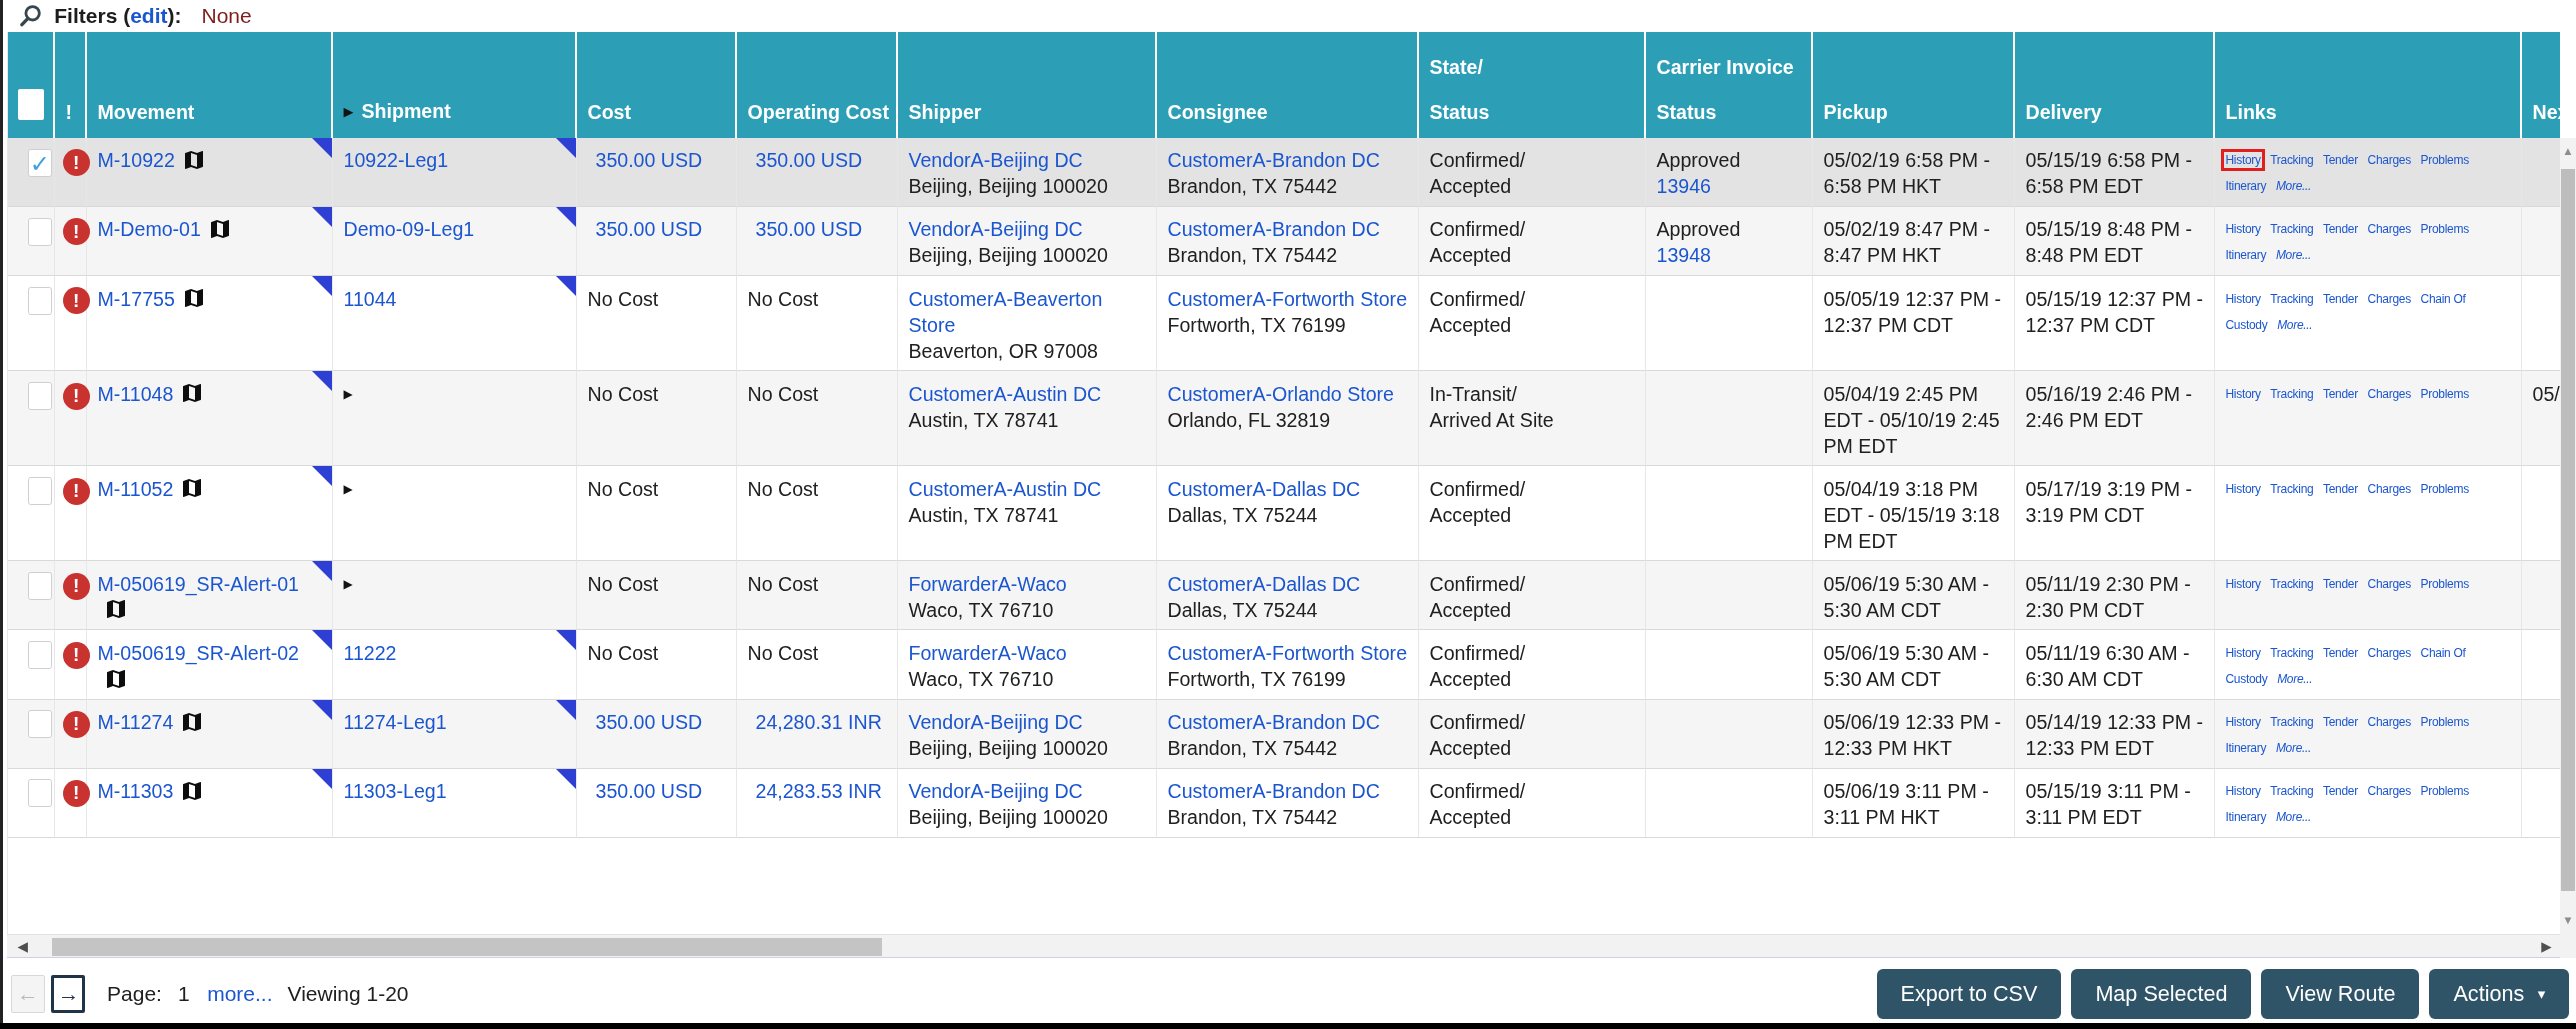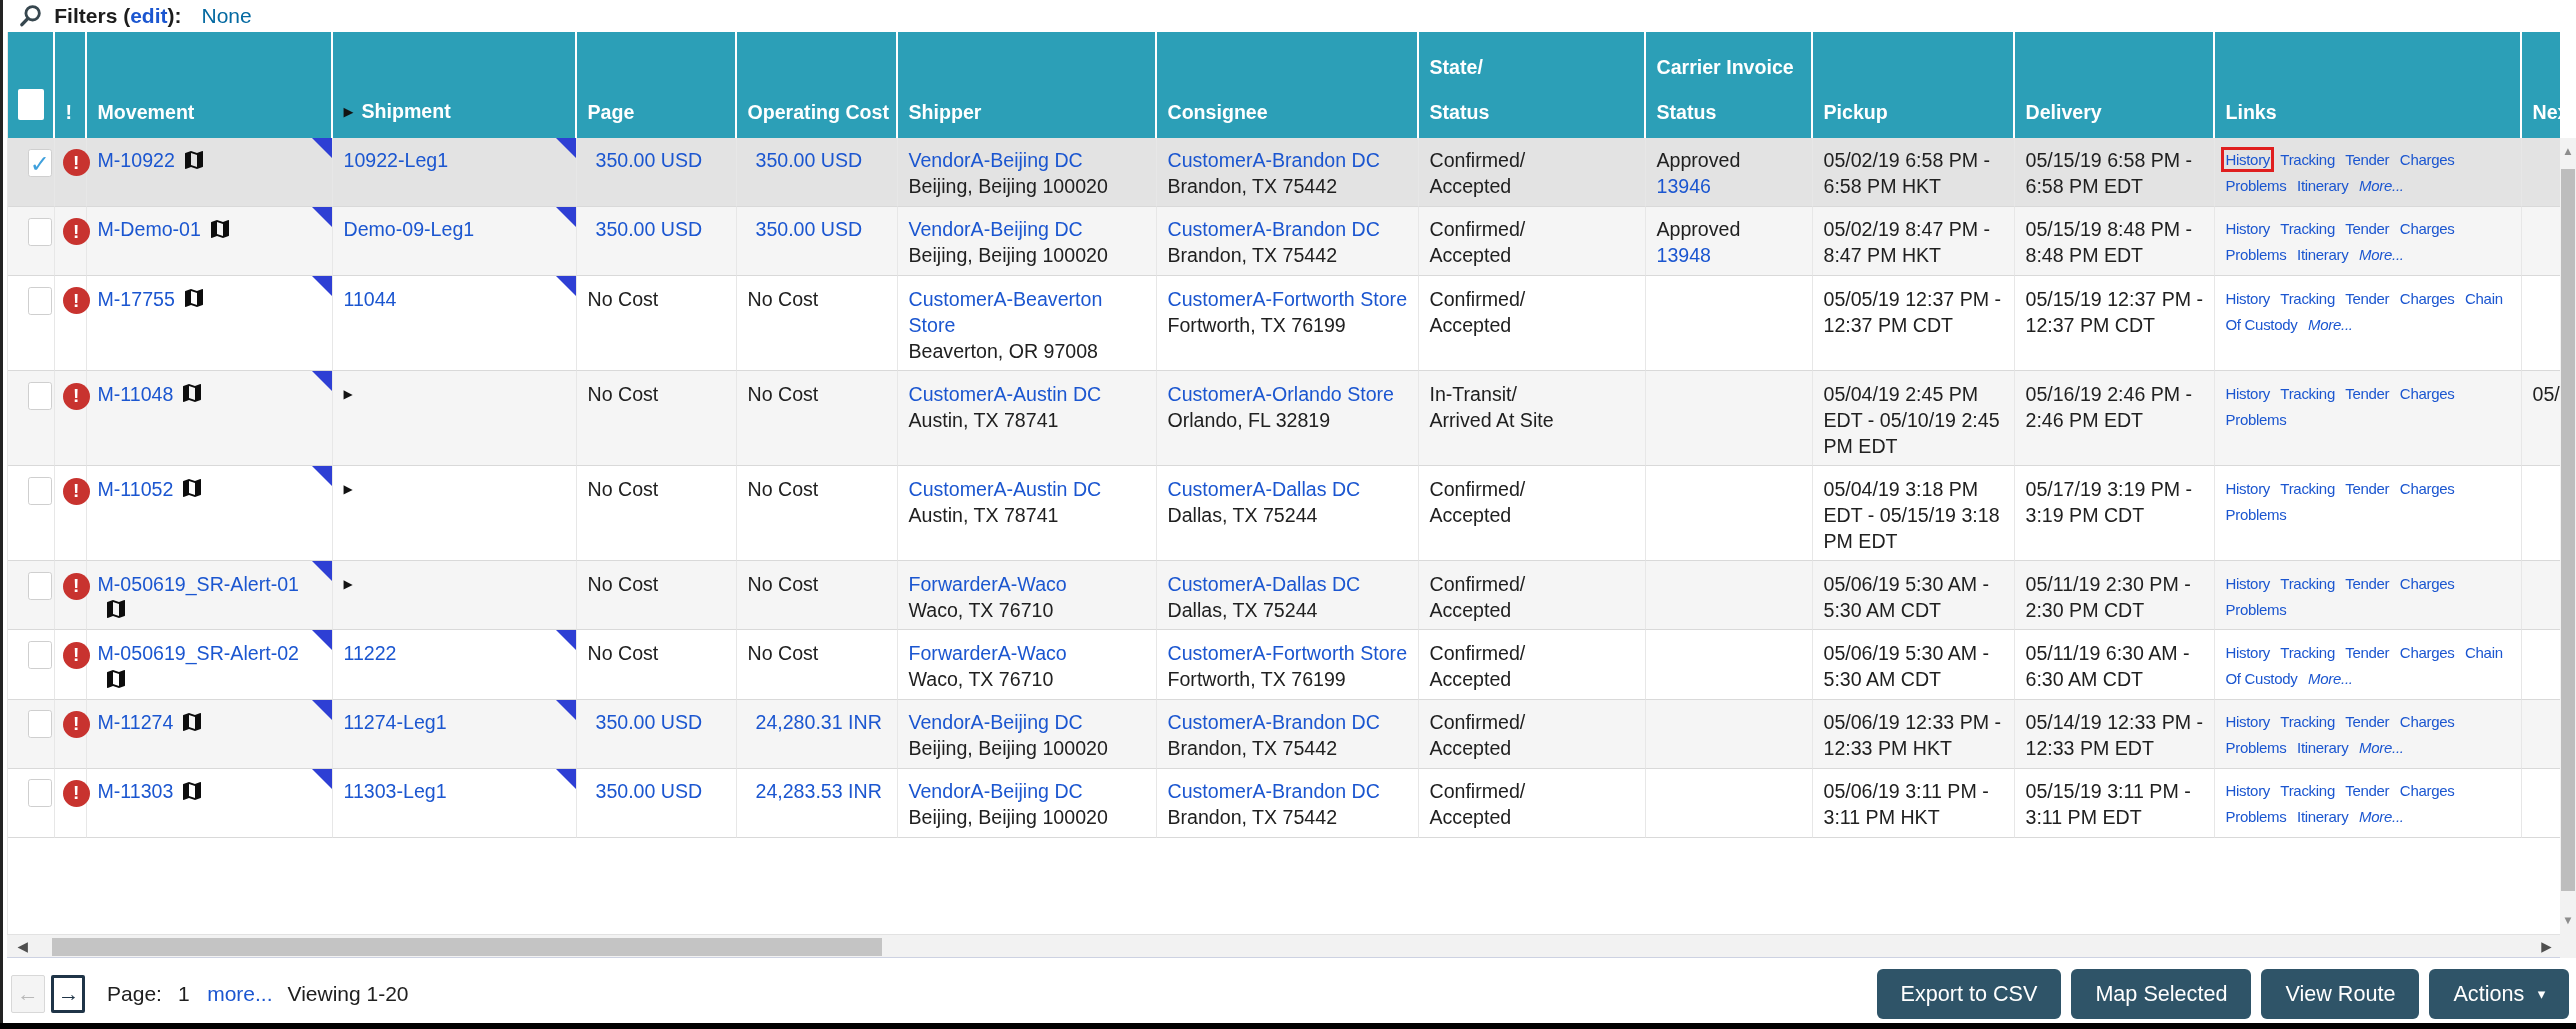--- a/index.html
+++ b/index.html
@@ -11,21 +11,21 @@
   body{font-family:"Liberation Sans","DejaVu Sans",sans-serif;color:#202020;}
   .screen{position:relative;width:2576px;height:1030px;background:#fff;overflow:hidden;}
   .left-edge{position:absolute;left:0;top:0;width:2.7px;height:1023px;background:#232323;}
   .bottom-bar{position:absolute;left:0;top:1023px;width:2576px;height:6.7px;background:#000;}
 
   
   .filter-bar{position:absolute;left:17.5px;top:0;height:32px;display:flex;align-items:center;font-size:21px;}
   .filter-bar .mag{width:26px;height:26px;margin-right:10.8px;}
   .f-label{font-weight:bold;color:#1d1d1d;}
   .f-label a{font-weight:bold;}
-  .f-value{margin-left:20px;color:#0369a1;}
+  .f-value{margin-left:20px;color:#7f1d1d;}
   a.link{color:var(--link);text-decoration:none;cursor:pointer;}
 
   
   .table-viewport{position:absolute;left:6.7px;top:32px;width:2553px;height:902px;overflow:hidden;border-left:1.3px solid #e7e7e7;}
   table.otm{border-collapse:separate;border-spacing:0;table-layout:fixed;width:2552px;}
   th{background:var(--header_bg);color:#fff;text-align:left;vertical-align:bottom;
      padding:0 5.4px 13.5px 10.8px;font-size:19.6px;font-weight:bold;border-right:2px solid #fff;
      height:106px;overflow:hidden;}
   th:last-child{border-right:none;}
   .hl{white-space:nowrap;line-height:26px;margin-top:19px;}
@@ -42,21 +42,21 @@
   .cb .chk{display:none;color:#3FA0DC;font-size:24px;font-weight:bold;line-height:28px;}
   .cb.checked .chk{display:inline;}
   .hcb{border:none;width:26px;height:31px;border-radius:2px;}
   .alert-td{padding-left:8px;padding-top:10.8px;}
   .alert-icon{display:inline-flex;width:27px;height:27px;border-radius:50%;background:var(--alert);
     color:#fff;align-items:center;justify-content:center;font-weight:bold;font-size:19px;}
   .map{width:24px;height:24px;fill:#0d0d0d;margin-left:6.7px;vertical-align:-4.7px;}
   .corner{position:absolute;top:0;right:0;width:0;height:0;border-top:20px solid var(--corner);border-left:20px solid transparent;}
   .marker{color:#121212;font-size:12px;margin-right:5.4px;vertical-align:2.7px;}
   .loc{color:#202020;}
-  .links-td{font-size:15px;letter-spacing:-0.3px;margin-top:8px;}
+  .links-td{font-size:12px;letter-spacing:-0.3px;margin-top:8px;}
   .llink{margin-right:6.7px;}
   .ital{font-style:italic;}
   .boxed{outline:3.4px solid var(--annotation);outline-offset:1.3px;}
   .plain{color:#202020;}
   .plain.islink{color:var(--link);cursor:pointer;margin-left:8px;}
 
   
   .vscroll{position:absolute;left:2560px;top:138px;width:16px;height:796px;background:#f2f2f2;}
   .vthumb{position:absolute;top:31px;left:1.3px;width:13.5px;height:722px;background:#bdbdbd;}
   .vscroll .arr{position:absolute;left:0;width:100%;text-align:center;color:#8d8d8d;font-size:11.5px;}
@@ -131,21 +131,21 @@
               <div class="hl"><span>Movement</span></div>
 
             </th>
 
             <th>
               <div class="hl"><span class="sortmark">▶</span><span>Shipment</span></div>
 
             </th>
 
             <th>
-              <div class="hl"><span>Page</span></div>
+              <div class="hl"><span>Cost</span></div>
 
             </th>
 
             <th>
               <div class="hl"><span>Operating Cost</span></div>
 
             </th>
 
             <th>
               <div class="hl"><span>Shipper</span></div>

